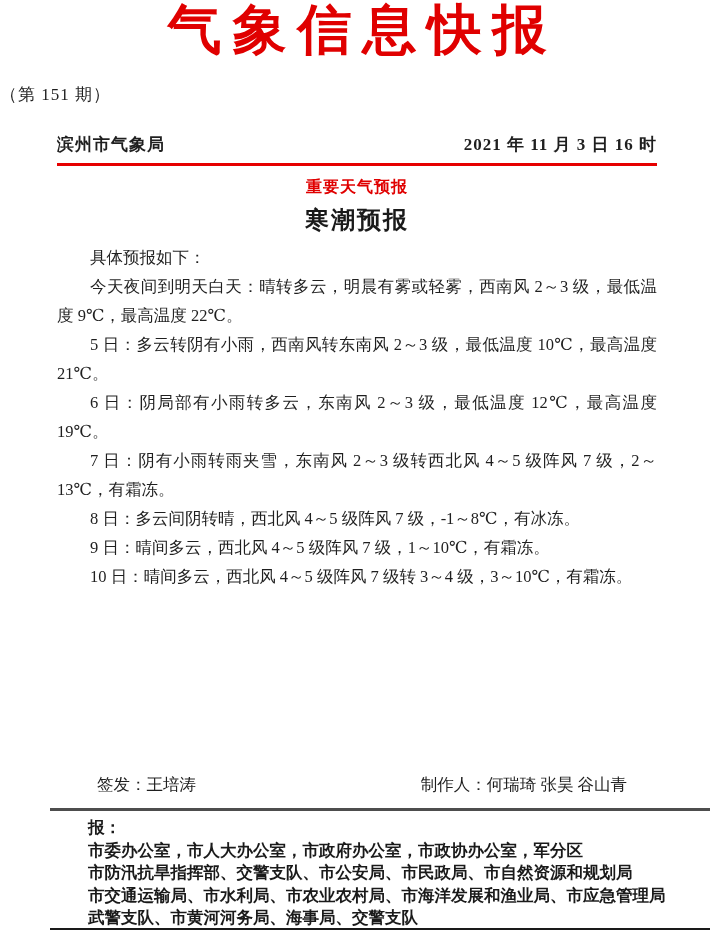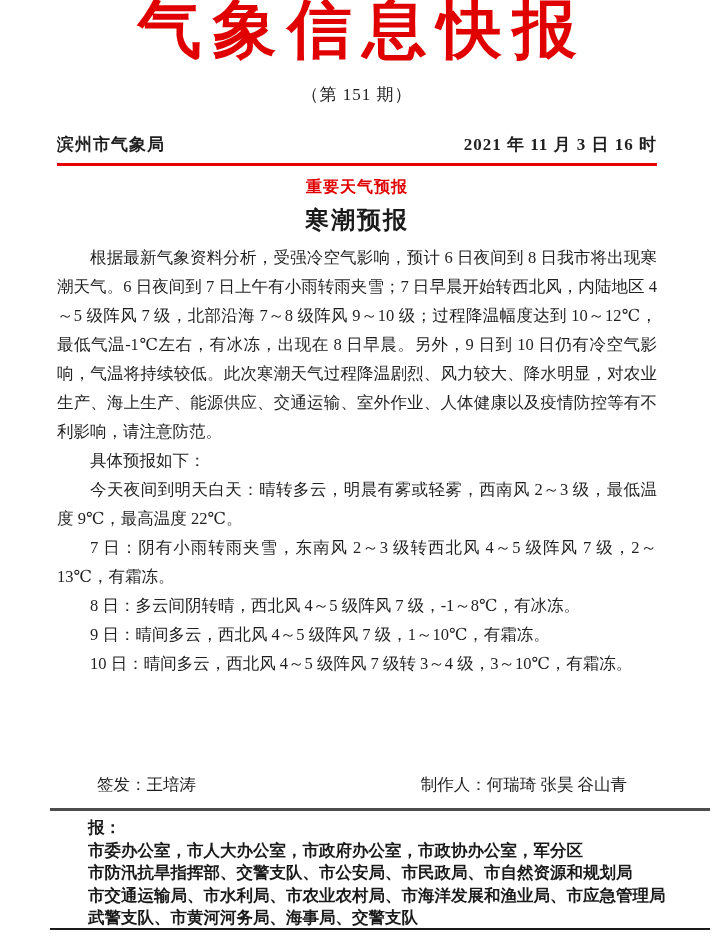--- a/index.html
+++ b/index.html
@@ -11,30 +11,30 @@
     overflow: hidden;
     color: #1f1f1f;
     font-family: "Liberation Serif", "DejaVu Serif", serif;
   }
   .masthead-title {
     margin: 0;
     padding-top: 1px;
     text-align: center;
     font-family: "Liberation Serif", "DejaVu Serif", serif;
     font-weight: bold;
-    font-size: 64px;
+    font-size: 54px;
     line-height: 58px;
     color: #e00000;
     letter-spacing: 11px;
     text-indent: 11px;
     white-space: nowrap;
   }
   .issue-number {
     margin-top: 24px;
-    text-align: center;
+    text-align: left;
     font-size: 17px;
     letter-spacing: 1px;
   }
   .header-row {
     display: flex;
     justify-content: space-between;
     align-items: flex-end;
     margin: 27px 57px 0 57px;
     padding-bottom: 7px;
     border-bottom: 3px solid #e60000;
@@ -109,23 +109,24 @@
 
   <div class="header-row">
     <span class="agency-name">滨州市气象局</span>
     <span class="issue-datetime">2021 年 11 月 3 日 16 时</span>
   </div>
 
   <h2 class="alert-heading">重要天气预报</h2>
   <h3 class="subject-heading">寒潮预报</h3>
 
   <div class="body-text">
-    <p>根据最新气象资料分析，受强冷空气影响，预计 6 日夜间到 8 日我市将出现寒潮天气。6 日夜间到 7 日上午有小雨转雨夹雪；7 日早晨开始转西北风，内陆地区 4～5 级阵风 7 级，北部沿海 7～8 级阵风 9～10 级；过程降温幅度达到 10～12℃，最低气温-1℃左右，有冰冻，出现在 8 日早晨。另外，9 日到 10 日仍有冷空气影响，气温将持续较低。此次寒潮天气过程降温剧烈、风力较大、降水明显，对农业生产、海上生产、能源供应、交通运输、室外作业、人体健康以及疫情防控等有不利影响，请注意防范。</p>
     <p>具体预报如下：</p>
     <p>今天夜间到明天白天：晴转多云，明晨有雾或轻雾，西南风 2～3 级，最低温度 9℃，最高温度 22℃。</p>
+    <p>5 日：多云转阴有小雨，西南风转东南风 2～3 级，最低温度 10℃，最高温度 21℃。</p>
+    <p>6 日：阴局部有小雨转多云，东南风 2～3 级，最低温度 12℃，最高温度 19℃。</p>
     <p>7 日：阴有小雨转雨夹雪，东南风 2～3 级转西北风 4～5 级阵风 7 级，2～13℃，有霜冻。</p>
     <p>8 日：多云间阴转晴，西北风 4～5 级阵风 7 级，-1～8℃，有冰冻。</p>
     <p>9 日：晴间多云，西北风 4～5 级阵风 7 级，1～10℃，有霜冻。</p>
     <p>10 日：晴间多云，西北风 4～5 级阵风 7 级转 3～4 级，3～10℃，有霜冻。</p>
   </div>
 
   <div class="signature-row">
     <span><span>签发：</span><span>王培涛</span></span>
     <span><span>制作人：</span><span>何瑞琦 张昊 谷山青</span></span>
   </div>

